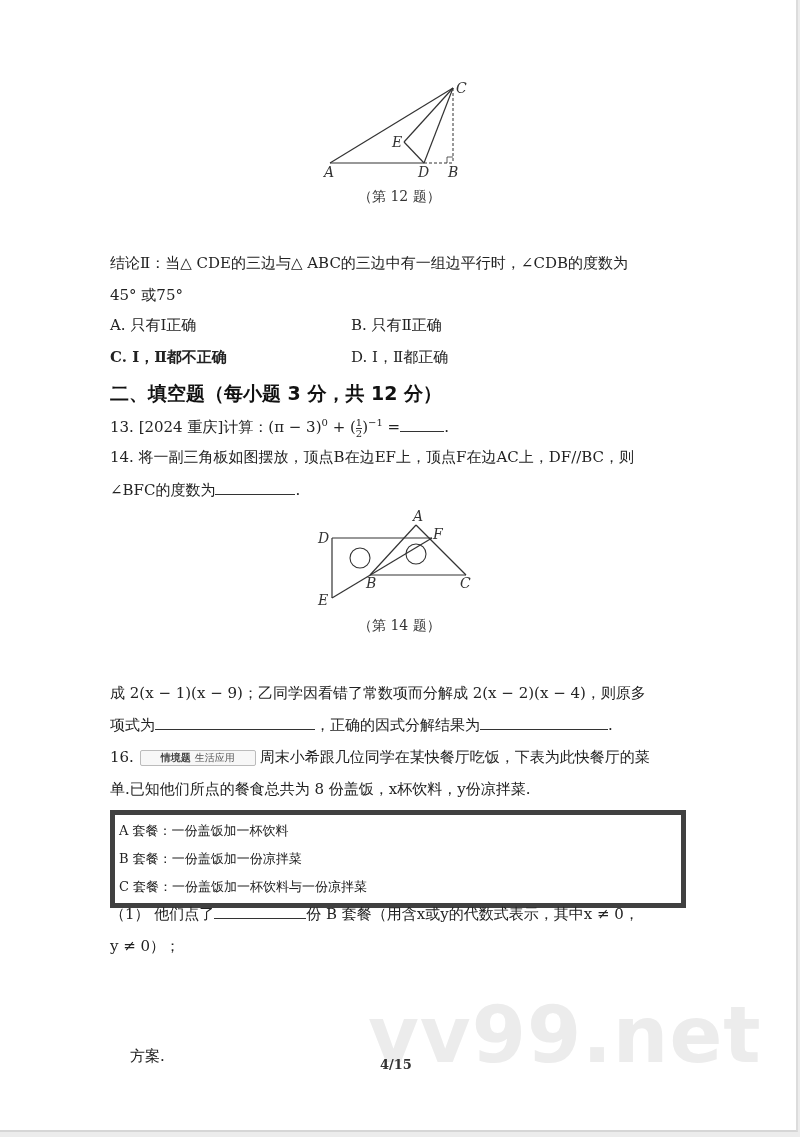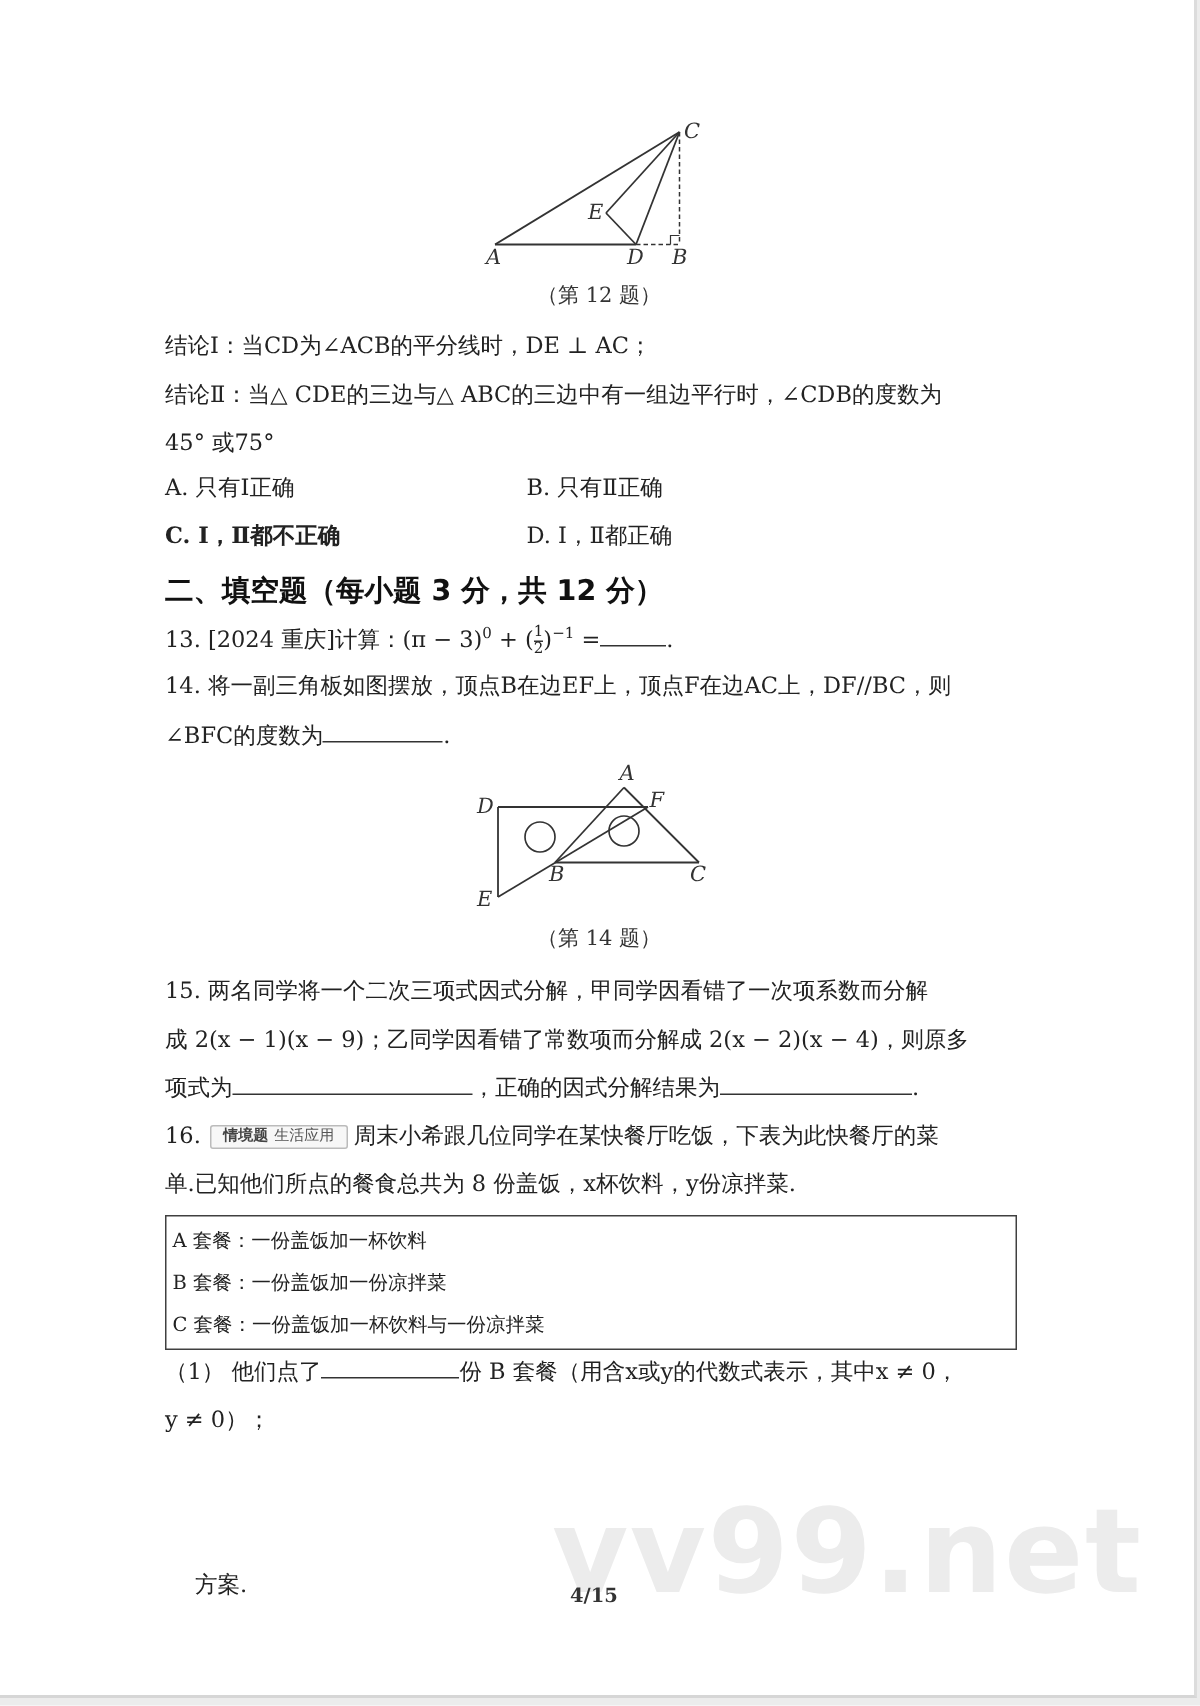--- a/index.html
+++ b/index.html
@@ -13,27 +13,27 @@
     }
     .fig { position: absolute; }
     .caption { position: absolute; font-size: 14px; color: #333; }
     .line { position: absolute; left: 110px; font-size: 15px; line-height: 20px; white-space: nowrap; color: #222; }
     .math { font-family: "DejaVu Serif", serif; font-style: italic; }
     .blank { display: inline-block; border-bottom: 1px solid #333; height: 14px; vertical-align: baseline; }
     .heading { position: absolute; left: 110px; top: 381px; font-family: "DejaVu Sans", sans-serif; font-weight: bold; font-size: 19px; color: #111; }
     .opt { position: absolute; font-size: 15px; }
     .tag {
       display: inline-block; font-family: "DejaVu Sans", sans-serif; font-size: 10px;
-      border: 1px solid #bbb; border-radius: 2px; padding: 0 8px; color: #555; background: #f7f7f7;
+      border: 1px solid #bbb; border-radius: 2px; padding: 0 20px; color: #555; background: #f7f7f7;
       vertical-align: middle; margin: 0 4px 0 6px; line-height: 14px;
     }
     .tag b { font-weight: bold; color: #444; margin-right: 4px; }
     .menu-box {
       position: absolute; left: 110px; top: 810px; width: 566px; height: 88px;
-      border: 1px solid #404040;
+      border: 5px solid #404040;
     }
     .menu-item { position: absolute; left: 4px; font-size: 13px; color: #222; }
     .watermark {
       position: absolute; left: 368px; top: 990px; font-family: "DejaVu Sans", sans-serif;
       font-weight: bold; font-size: 78px; color: #ececec; letter-spacing: 1px;
     }
     .pagenum { position: absolute; left: 380px; top: 1057px; font-size: 13px; color: #333; font-weight: bold; }
     sup, sub { font-size: 10px; }
     .frac { display: inline-block; vertical-align: middle; text-align: center; font-size: 10px; line-height: 10px; }
     .frac span { display: block; }
@@ -54,21 +54,20 @@
     <line x1="133" y1="10" x2="133" y2="85" stroke="#333" stroke-width="1" stroke-dasharray="3,2"></line>
     <polyline points="127,85 127,79 133,79" fill="none" stroke="#333" stroke-width="0.8"></polyline>
   </svg>
   <span class="caption math" style="left:456px;top:80px;">C</span>
   <span class="caption math" style="left:392px;top:134px;">E</span>
   <span class="caption math" style="left:324px;top:164px;">A</span>
   <span class="caption math" style="left:418px;top:164px;">D</span>
   <span class="caption math" style="left:448px;top:164px;">B</span>
   <span class="caption" style="left:358px;top:188px;">（第 12 题）</span>
 
-  <div class="line" style="top:220px;">结论Ⅰ：当CD为∠ACB的平分线时，DE ⊥ AC；</div>
   <div class="line" style="top:253px;">结论Ⅱ：当△ CDE的三边与△ ABC的三边中有一组边平行时，∠CDB的度数为</div>
   <div class="line" style="top:285px;">45° 或75°</div>
 
   <div class="opt" style="left:110px;top:316px;text-align:center;">
     <span>A.</span>
     <span>只有Ⅰ正确</span>
   </div>
   <div class="opt" style="left:351px;top:316px;">
     <span>B.</span>
     <span>只有Ⅱ正确</span>
@@ -107,21 +106,20 @@
     <circle cx="96" cy="49" r="10" fill="none" stroke="#333" stroke-width="1.1"></circle>
   </svg>
   <span class="caption math" style="left:413px;top:508px;">A</span>
   <span class="caption math" style="left:433px;top:526px;">F</span>
   <span class="caption math" style="left:318px;top:530px;">D</span>
   <span class="caption math" style="left:366px;top:575px;">B</span>
   <span class="caption math" style="left:460px;top:575px;">C</span>
   <span class="caption math" style="left:318px;top:592px;">E</span>
   <span class="caption" style="left:358px;top:617px;">（第 14 题）</span>
 
-  <div class="line" style="top:650px;">15. 两名同学将一个二次三项式因式分解，甲同学因看错了一次项系数而分解</div>
   <div class="line" style="top:683px;">成 2(x − 1)(x − 9)；乙同学因看错了常数项而分解成 2(x − 2)(x − 4)，则原多</div>
   <div class="line" style="top:715px;">
     <span>项式为</span><span class="blank" style="width:160px;"></span><span>，正确的因式分解结果为</span><span class="blank" style="width:128px;"></span><span>.</span>
   </div>
 
   <div class="line" style="top:747px;">
     <span>16.</span><span class="tag"><b>情境题</b><span>生活应用</span></span><span>周末小希跟几位同学在某快餐厅吃饭，下表为此快餐厅的菜</span>
   </div>
   <div class="line" style="top:779px;">单.已知他们所点的餐食总共为 8 份盖饭，x杯饮料，y份凉拌菜.</div>
 

